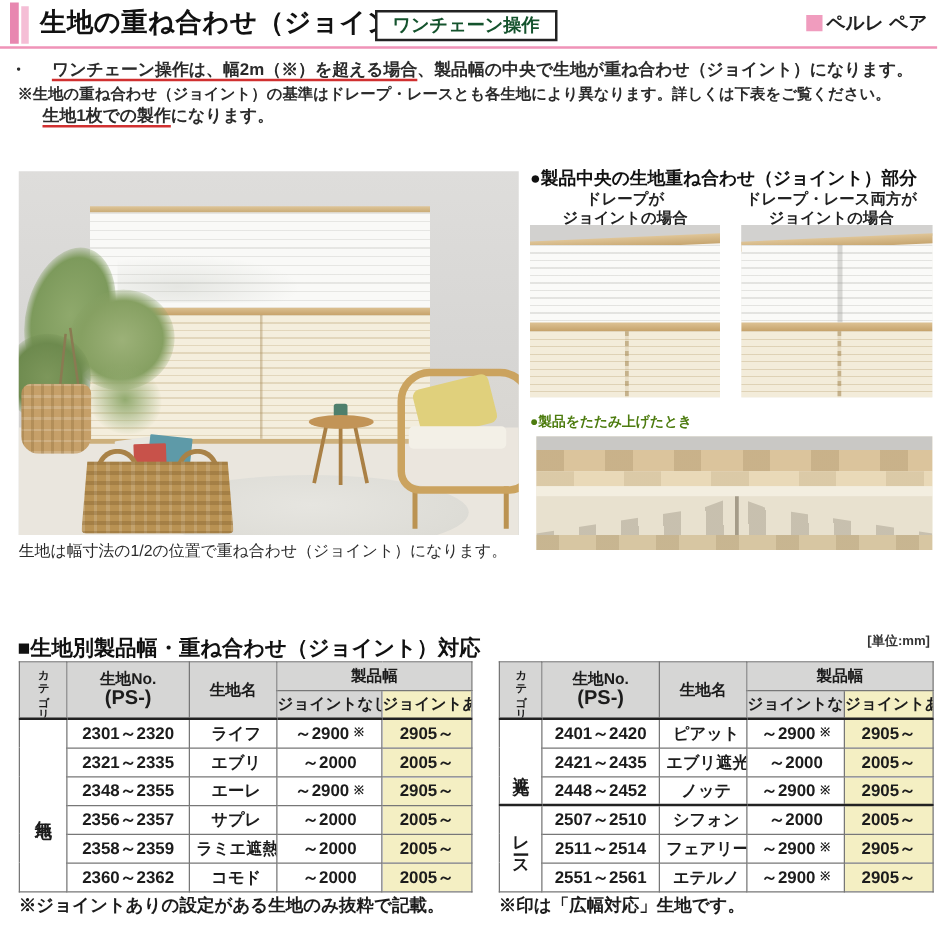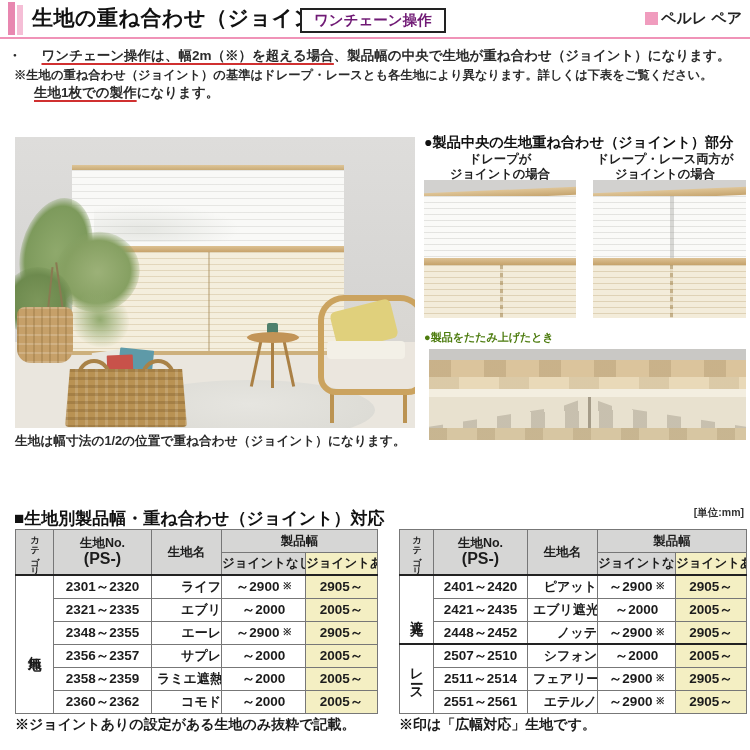--- a/index.html
+++ b/index.html
@@ -4,21 +4,21 @@
 <style>
   * { margin:0; padding:0; box-sizing:border-box; }
   html,body { width:750px; height:750px; background:#fff; font-family:"Liberation Sans", sans-serif; color:#222; }
   #page { position:relative; width:750px; height:750px; overflow:hidden; background:#fff; }
 
   
   .hdr { position:absolute; left:0; top:0; width:750px; height:40px; }
   .hdr-bar1 { position:absolute; left:8px; top:2px; width:7px; height:33px; background:#e887b0; }
   .hdr-bar2 { position:absolute; left:17px; top:5px; width:6px; height:30px; background:#f5bed6; }
   .hdr-title { position:absolute; left:32px; top:4px; font-size:21px; font-weight:bold; color:#111; letter-spacing:0.5px; }
-  .hdr-badge { position:absolute; left:300px; top:8px; border:2px solid #222; padding:1px 12px; font-size:14.5px; font-weight:bold; color:#701a75; background:#fff; }
+  .hdr-badge { position:absolute; left:300px; top:8px; border:2px solid #222; padding:1px 12px; font-size:14.5px; font-weight:bold; color:#14532d; background:#fff; }
   .hdr-prod { position:absolute; right:8px; top:9px; font-size:15px; font-weight:bold; color:#222; display:flex; align-items:center; gap:3px; }
   .pink-sq { display:inline-block; width:13px; height:13px; background:#f09cbe; }
   .hdr-line { position:absolute; left:0; top:37px; width:750px; height:2px; background:#f093b8; }
 
   
   .intro { position:absolute; left:8px; top:46px; width:740px; font-weight:600; color:#2b2b2b; }
   .b-line1 { font-size:13.5px; line-height:1.45; }
   .b-note  { font-size:12.3px; line-height:1.5; padding-left:6px; }
   .b-line3 { font-size:13.5px; line-height:1.5; margin-top:4px; }
   .b-line4 { font-size:13.5px; line-height:1.4; padding-left:6px; }
@@ -55,21 +55,21 @@
   .ph-chair-cushion { position:absolute; left:318px; top:168px; width:62px; height:40px; background:#e0d07c; border-radius:6px; transform:rotate(-14deg); }
   .ph-chair-seat { position:absolute; left:312px; top:204px; width:78px; height:18px; background:#f3f0e7; border-radius:4px; }
   .ph-chair-leg { position:absolute; width:4px; height:34px; background:#bb9352; }
   .ph-basket { position:absolute; left:50px; top:232px; width:122px; height:58px;
       clip-path:polygon(4% 0,96% 0,100% 100%,0 100%);
       background:#b99253; background-image:repeating-linear-gradient(180deg, rgba(90,60,20,.22) 0 3px, transparent 3px 8px),
       repeating-linear-gradient(90deg, rgba(255,255,255,.15) 0 3px, transparent 3px 10px); border-radius:4px; }
   .ph-basket-handle { position:absolute; width:34px; height:22px; border:4px solid #a98247; border-bottom:none; border-radius:18px 18px 0 0; background:transparent; }
   .ph-book { position:absolute; border-radius:1px; }
 
-  .photo-caption { position:absolute; left:15px; top:433px; width:410px; font-size:12.7px; font-weight:700; color:#2b2b2b; }
+  .photo-caption { position:absolute; left:15px; top:433px; width:410px; font-size:12.7px; font-weight:400; color:#2b2b2b; }
 
   
   .sec1-head { position:absolute; left:424px; top:133px; width:326px; font-size:14.2px; font-weight:bold; color:#111; }
   .mini-labels { position:absolute; left:424px; top:152px; width:322px; display:flex; }
   .mini-label { font-size:12.3px; font-weight:bold; color:#222; text-align:center; line-height:1.2; }
   .mini-label.l { width:152px; }
   .mini-label.r { width:162px; margin-left:8px; }
   .mini-photo { position:absolute; top:180px; width:152px; height:138px; overflow:hidden; background:#f4f2ee; }
   .mini-photo.l { left:424px; }
   .mini-photo.r { left:593px; width:153px; }
@@ -110,21 +110,21 @@
   table.spec.right-t { left:399px; width:347px; }
   .spec th, .spec td { border:1px solid #777; padding:0; text-align:center; overflow:hidden; white-space:nowrap; }
   .spec th { background:#d6d6d5; font-size:12.5px; line-height:1.15; font-weight:bold; }
   .spec th.yellow, .spec td.yellow { background:#f4efc3; }
   .spec th.cat-h { background:#d6d6d5; }
   .cat-v { writing-mode:vertical-rl; text-orientation:upright; font-size:9px; letter-spacing:0; line-height:1; margin:0 auto; font-weight:bold; }
   .catcell-v { writing-mode:vertical-rl; text-orientation:upright; font-size:13.5px; line-height:1; margin:0 auto; font-weight:bold; letter-spacing:2px; }
   .spec thead th { height:21px; }
   .spec th[rowspan], .spec thead tr:last-child th { border-bottom:2px solid #222; }
   .spec tbody td { height:23px; font-size:13.5px; }
-  .spec tbody td.name { text-align:right; padding-left:5px; font-size:13px; }
+  .spec tbody td.name { text-align:center; padding-left:5px; font-size:13px; }
   .spec .sub { display:block; font-size:16px; font-weight:bold; }
   .spec tr.group-sep td { border-top:2px solid #222; }
   .star { font-size:9.5px; vertical-align:top; position:relative; top:1px; }
   .tbl-note { position:absolute; top:716px; font-size:14px; font-weight:bold; color:#1c1c1c; }
   .tbl-note.ln { left:15px; }
   .tbl-note.rn { left:399px; }
 </style>
 </head>
 <body>
 

